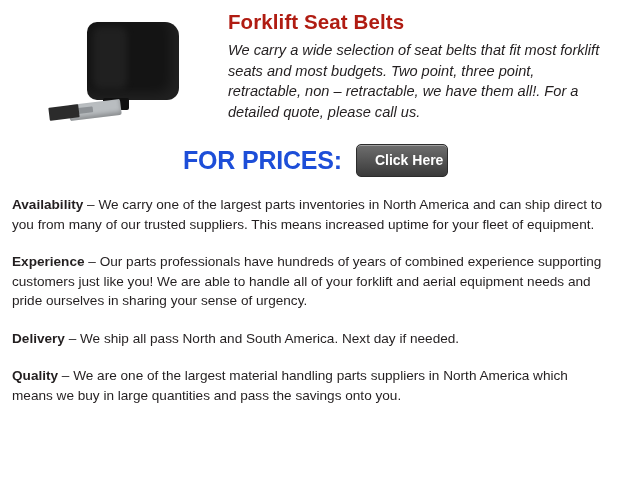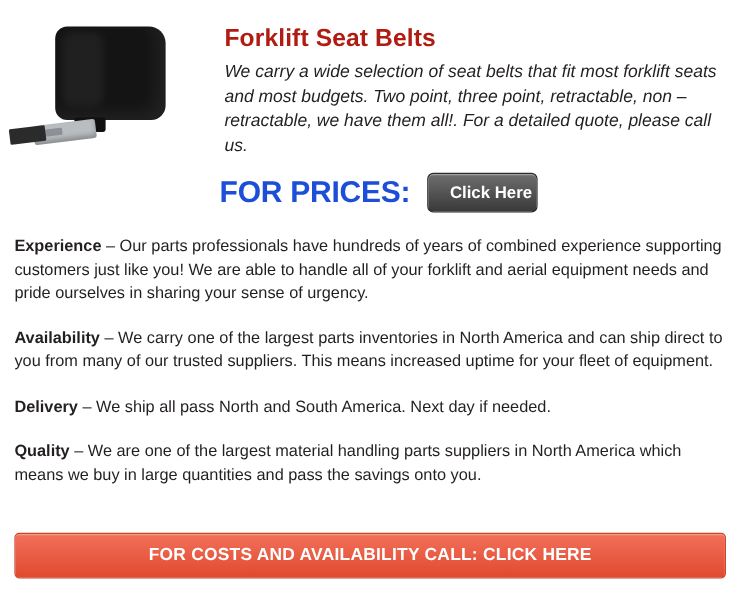--- a/index.html
+++ b/index.html
@@ -19,22 +19,23 @@
     position: relative;
     width: 619px;
     height: 504px;
     padding: 0;
   }
 
   
   .top {
     display: flex;
     flex-direction: row;
-    align-items: flex-end;
+    align-items: flex-start;
     padding: 8px 14px 0 8px;
+    margin-left: 41px;
   }
   .img-col {
     width: 175px;
     flex: 0 0 175px;
     padding-top: 6px;
   }
   .belt-img {
     position: relative;
     width: 160px;
     height: 118px;
@@ -209,33 +210,32 @@
   </div>
 
   <div class="prices-row">
     <span class="for-prices">FOR PRICES:</span>
     <span class="click-btn">Click Here</span>
   </div>
 
   <div class="body-block">
 
     <p class="para">
+      <b>Availability</b><span> – We carry one of the largest parts inventories in North America and can ship direct to you from many of our trusted suppliers.  This means increased uptime for your fleet of equipment.</span>
+    </p>
+
+    <p class="para">
       <b>Experience</b><span> – Our parts professionals have hundreds of years of combined experience supporting customers just like you!  We are able to handle all of your forklift and aerial equipment needs and pride ourselves in sharing your sense of urgency.</span>
-    </p>
-
-    <p class="para">
-      <b>Availability</b><span> – We carry one of the largest parts inventories in North America and can ship direct to you from many of our trusted suppliers.  This means increased uptime for your fleet of equipment.</span>
     </p>
 
 
     <p class="para">
       <b>Delivery</b><span> – We ship all pass North and South America.  Next day if needed.</span>
     </p>
 
     <p class="para last">
       <b>Quality</b><span> – We are one of the largest material handling parts suppliers in North America which means we buy in large quantities and pass the savings onto you.</span>
     </p>
 
   </div>
 
-  <div class="cta">FOR COSTS AND AVAILABILITY CALL: CLICK HERE</div>
 
 </div>
 
 </body></html>

